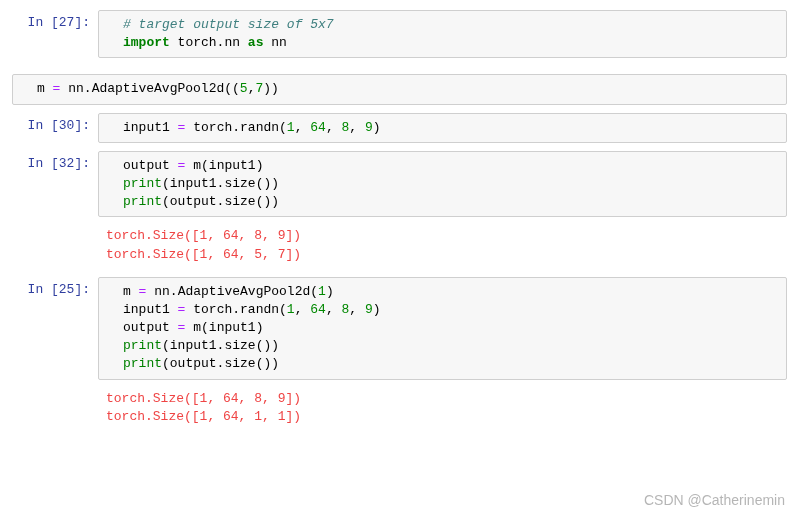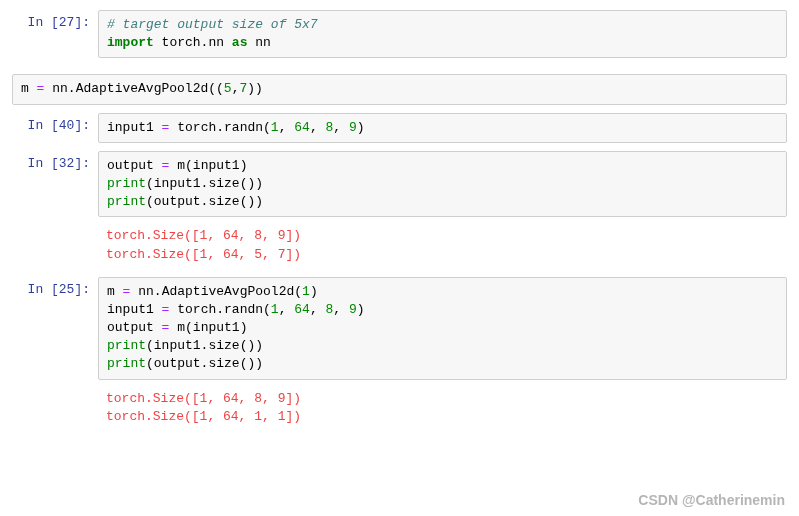--- a/index.html
+++ b/index.html
@@ -22,21 +22,21 @@
     text-align: right;
     padding: 5px 8px 5px 0;
     color: #303F9F;
     font-family: inherit;
   }
   .code-block {
     flex: 1;
     background: #f7f7f7;
     border: 1px solid #cfcfcf;
     border-radius: 2px;
-    padding: 5px 8px;
+    padding: 5px 24px;
     white-space: pre;
     line-height: 1.4;
   }
   .output-block {
     flex: 1;
     padding: 2px 8px 5px 8px;
     white-space: pre;
     line-height: 1.4;
     color: #ef4444;
   }
@@ -46,39 +46,38 @@
   .c-num { color: #008800; }
   .c-call { color: #008000; }
   .watermark {
     position: fixed;
     right: 14px;
     bottom: 8px;
     color: rgba(120,120,120,0.55);
     font-family: Arial, sans-serif;
     font-size: 14px;
     pointer-events: none;
-    font-weight: bold;
   }
 </style>
 </head>
 <body>
 
 <div id="notebook">
     <div class="cell">
       <div class="prompt">In [27]:</div>
       <div class="code-block"><span class="c-comment"># target output size of 5x7</span>
 <span class="c-keyword">import</span> torch.nn <span class="c-keyword">as</span> nn</div>
     </div>
     <div class="cell">
     </div>
     <div class="cell">
       <div class="code-block">m <span class="c-op">=</span> nn.AdaptiveAvgPool2d((<span class="c-num">5</span>,<span class="c-num">7</span>))</div>
     </div>
     <div class="cell">
-      <div class="prompt">In [40]:</div>
+      <div class="prompt">In [30]:</div>
       <div class="code-block">input1 <span class="c-op">=</span> torch.randn(<span class="c-num">1</span>, <span class="c-num">64</span>, <span class="c-num">8</span>, <span class="c-num">9</span>)</div>
     </div>
     <div class="cell">
       <div class="prompt">In [32]:</div>
       <div class="code-block">output <span class="c-op">=</span> m(input1)
 <span class="c-call">print</span>(input1.size())
 <span class="c-call">print</span>(output.size())</div>
     </div>
     <div class="cell">
       <div class="prompt"></div>

